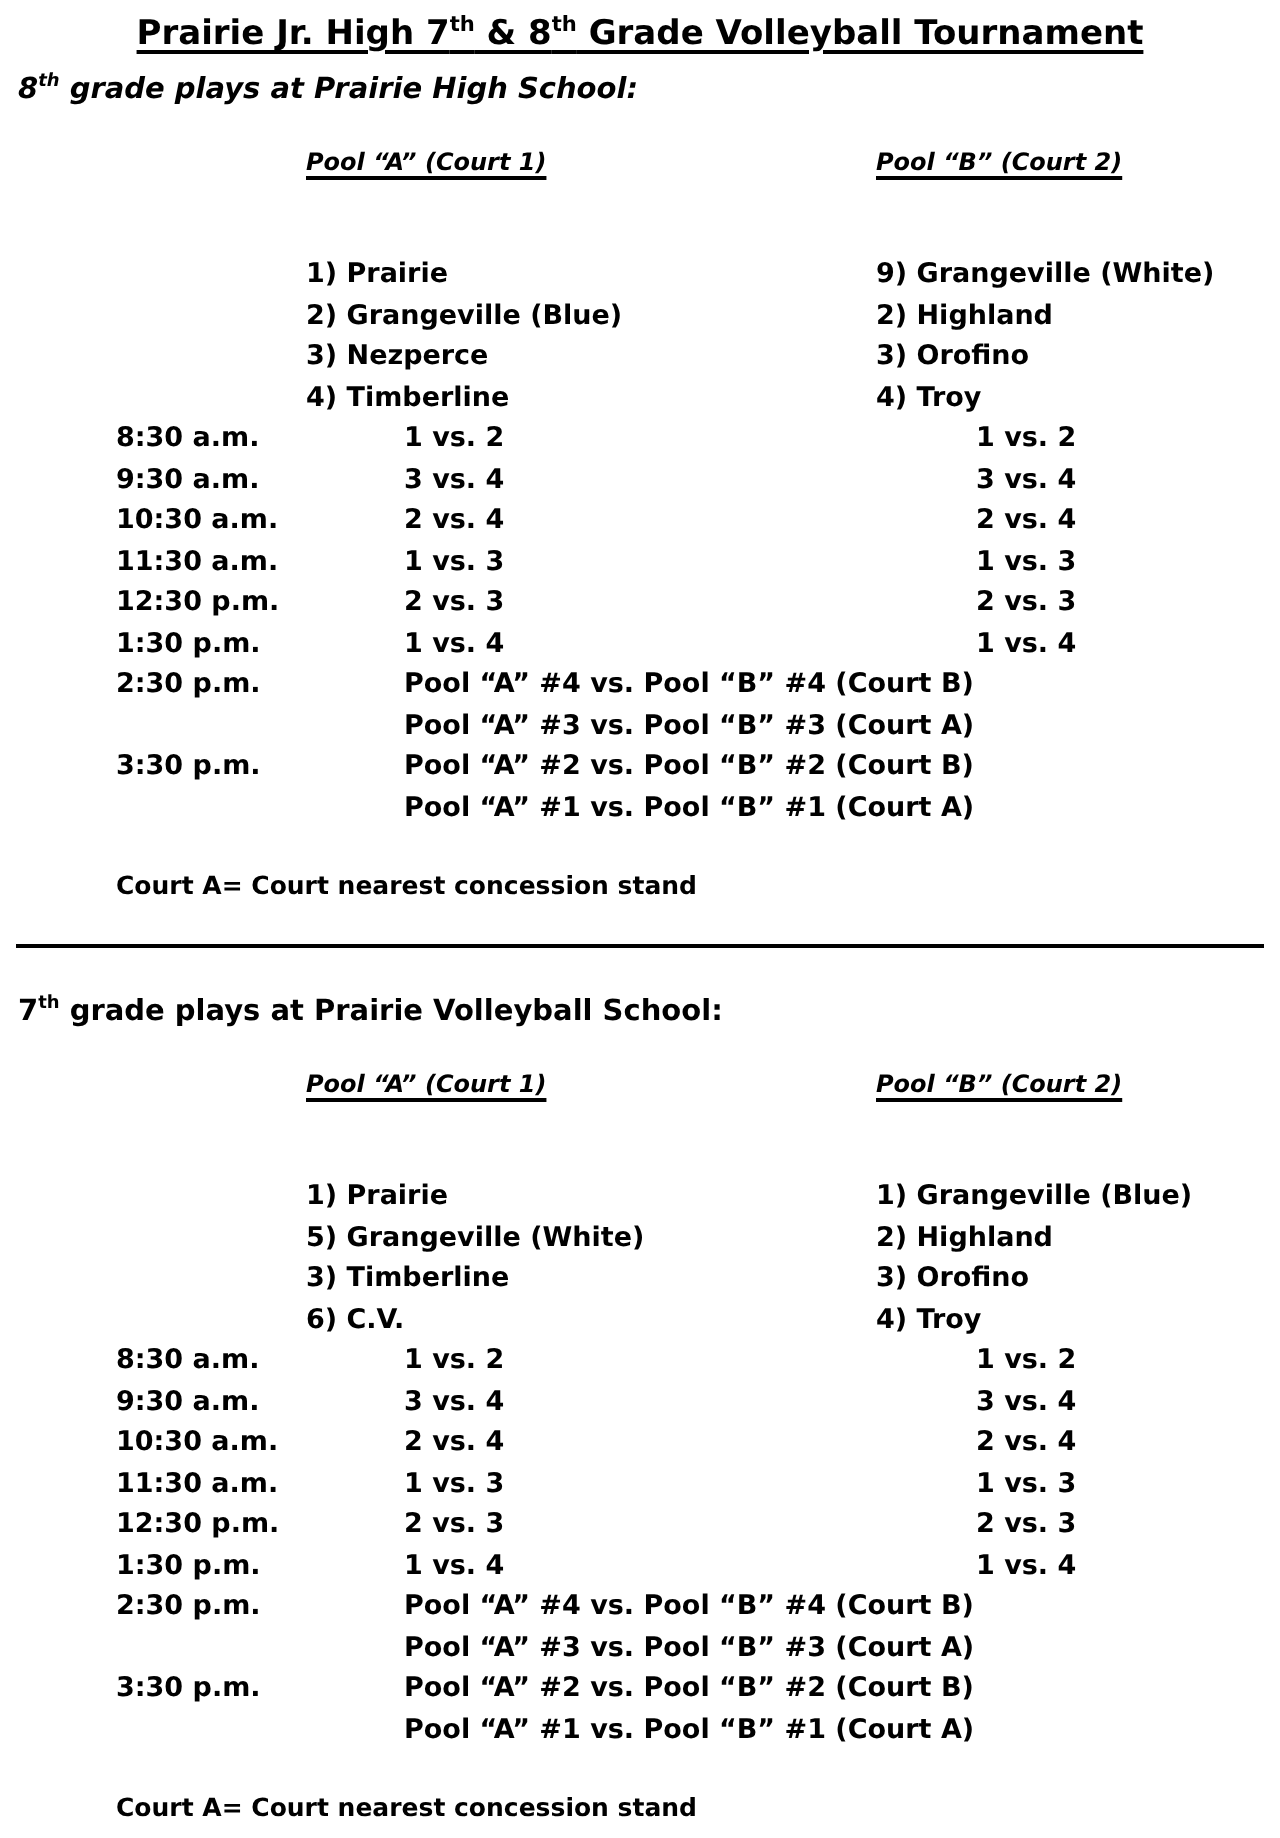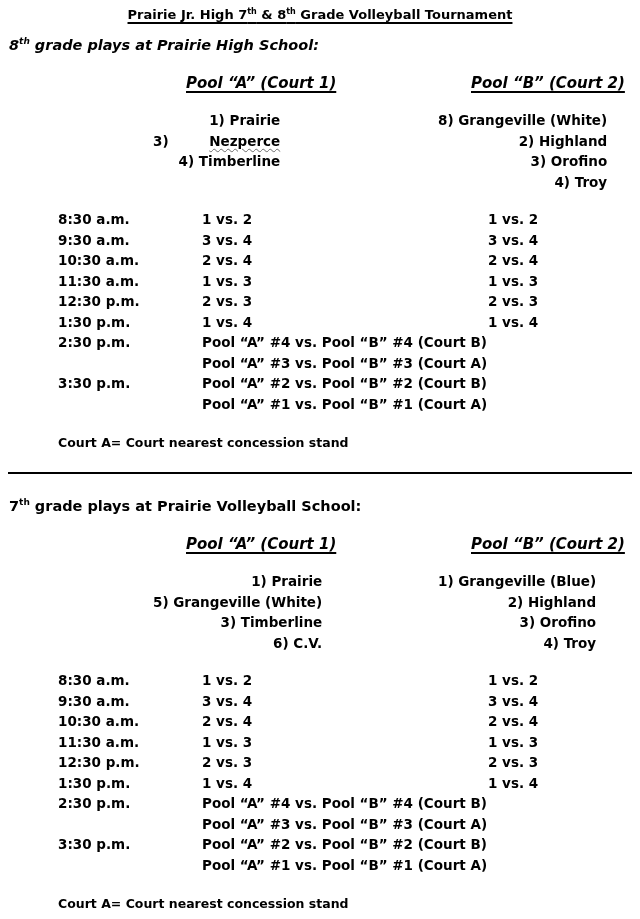--- a/index.html
+++ b/index.html
@@ -3,44 +3,43 @@
 <meta charset="utf-8">
 <style>
   html,body{margin:0;padding:0;background:#fff;}
   .page{
     position:relative;width:640px;height:919px;background:#ffffff;
     font-family:"DejaVu Sans",sans-serif;font-weight:700;color:#000;
     overflow:hidden;
   }
   .title{
     position:absolute;top:7px;left:0;width:640px;text-align:center;
-    font-size:13px;text-decoration:underline;text-decoration-thickness:2px;
+    font-size:17px;text-decoration:underline;text-decoration-thickness:2px;
     text-underline-offset:3px;white-space:nowrap;
   }
   sup{font-size:62%;vertical-align:super;line-height:0;}
   .section{position:absolute;left:0;width:640px;}
   .sec-g8{top:37px;height:420px;}
   .sec-g7{top:498px;height:420px;}
   .sec-heading{position:absolute;top:0;left:9px;font-size:14.5px;white-space:nowrap;}
   .sec-heading.italic{font-style:italic;text-align:center;}
   .pool-header{
-    position:absolute;top:37px;font-size:15px;font-style:italic;
+    position:absolute;top:37px;font-size:12px;font-style:italic;
     text-decoration:underline;text-decoration-thickness:1.5px;
-    text-underline-offset:3px;white-space:nowrap;margin-left:33px;
+    text-underline-offset:3px;white-space:nowrap;
   }
   .pool-header.pa{left:153px;}
   .pool-header.pb{left:438px;}
-  .teams{position:absolute;top:73px;font-size:13.5px;line-height:20.6px;white-space:nowrap;text-align:right;}
+  .teams{position:absolute;top:90px;font-size:13.5px;line-height:20.6px;white-space:nowrap;}
   .teams.pa-teams{left:153px;}
   .teams.pb-teams{left:438px;}
   .squiggle{
-    text-decoration:underline;text-decoration-style:wavy;
+    text-decoration-style:wavy;
     text-decoration-color:#6b6b6b;text-decoration-thickness:1px;
     text-underline-offset:2px;
-    margin-left:36px;
   }
   .schedule{position:absolute;top:174px;left:0;width:592px;height:124px;}
   .finals{position:absolute;top:297px;left:0;width:510px;height:83px;}
   .srow,.frow{position:absolute;left:0;width:640px;height:20.6px;font-size:13.5px;white-space:nowrap;}
   .time{position:absolute;left:58px;}
   .ga{position:absolute;left:202px;}
   .gb{position:absolute;left:488px;}
   .match{position:absolute;left:202px;}
   .note{position:absolute;top:398px;left:58px;font-size:12.5px;white-space:nowrap;}
   .divider{position:absolute;top:472px;left:8px;width:624px;height:2px;background:#000;}
@@ -57,26 +56,27 @@
   <div class="section sec-g8">
     <div class="sec-heading italic">
       <span>8</span><sup>th</sup><span> grade plays at Prairie High School:</span>
     </div>
 
     <div class="pool-header pa">Pool “A” (Court 1)</div>
     <div class="pool-header pb">Pool “B” (Court 2)</div>
 
     <div class="teams pa-teams">
       <div class="team">1) Prairie</div>
+      <div class="team">2) Grangeville (Blue)</div>
       <div class="team"><span>3) </span><span class="squiggle">Nezperce</span></div>
       <div class="team">4) Timberline</div>
     </div>
 
     <div class="teams pb-teams">
-      <div class="team">8) Grangeville (White)</div>
+      <div class="team">9) Grangeville (White)</div>
       <div class="team">2) Highland</div>
       <div class="team">3) Orofino</div>
       <div class="team">4) Troy</div>
     </div>
 
     <div class="schedule">
       <div class="srow" style="top:0px">
         <span class="time">8:30 a.m.</span>
         <span class="ga">1 vs. 2</span>
         <span class="gb">1 vs. 2</span>

